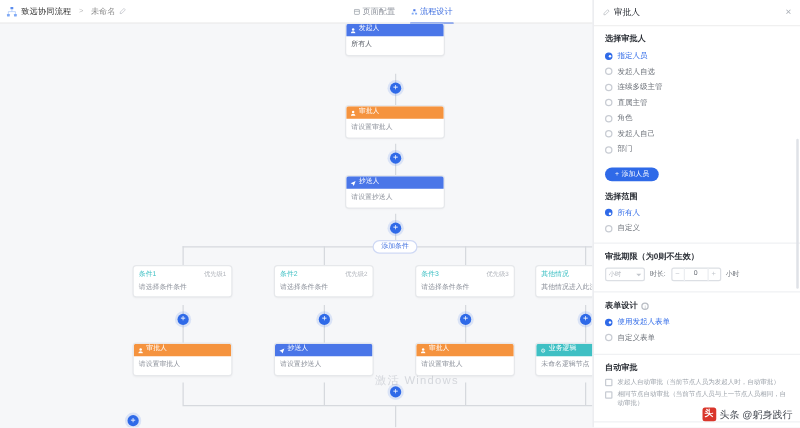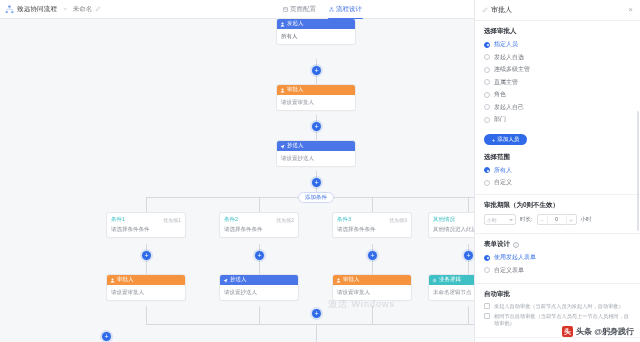--- a/index.html
+++ b/index.html
@@ -154,31 +154,31 @@
   .step-val { width: 20px; text-align: center; font-size: 5.5px; color: #6b7078; border-left: 1px solid #eceef1; border-right: 1px solid #eceef1; line-height: 11px; cursor: text; }
   .unit { font-size: 5.5px; color: #6b7078; }
 
   .check-row { display: flex; align-items: flex-start; gap: 4px; margin-bottom: 3px; cursor: pointer; }
   .chk { width: 6px; height: 6px; border: 1px solid #c8ccd3; border-radius: 1px; background: #fff; flex: 0 0 auto; margin-top: .5px; }
   .check-text { font-size: 5.2px; color: #9aa0a8; line-height: 1.35; }
 
   
   .wm-sys {
     position: absolute; left: 300px; top: 298px; font-size: 9px;
-    color: rgba(150,155,165,.35); letter-spacing: 1px; z-index: 30; pointer-events: none; margin-left: 28px;
+    color: rgba(150,155,165,.35); letter-spacing: 1px; z-index: 30; pointer-events: none;
   }
   .wm-brand {
     position: absolute; right: 6px; bottom: 5px; z-index: 31;
     display: flex; align-items: center; gap: 3px; pointer-events: none;
   }
   .wm-brand .wlogo {
     width: 11px; height: 11px; border-radius: 2px; background: #d9362b;
     color: #fff; font-size: 7px; line-height: 11px; text-align: center; font-weight: bold;
   }
-  .wm-brand .wtext { font-size: 8px; color: #4a4f57; font-weight: bold; }
+  .wm-brand .wtext { font-size: 8px; color: #4a4f57; font-weight: normal; }
 </style>
 </head>
 <body>
 
 <div id="app">
 
   <div class="topbar">
     <div class="brand">
       <svg class="brand-icon" viewBox="0 0 16 16">
         <rect x="6" y="1" width="4" height="3.4" rx=".6" fill="#5b8def"></rect>

